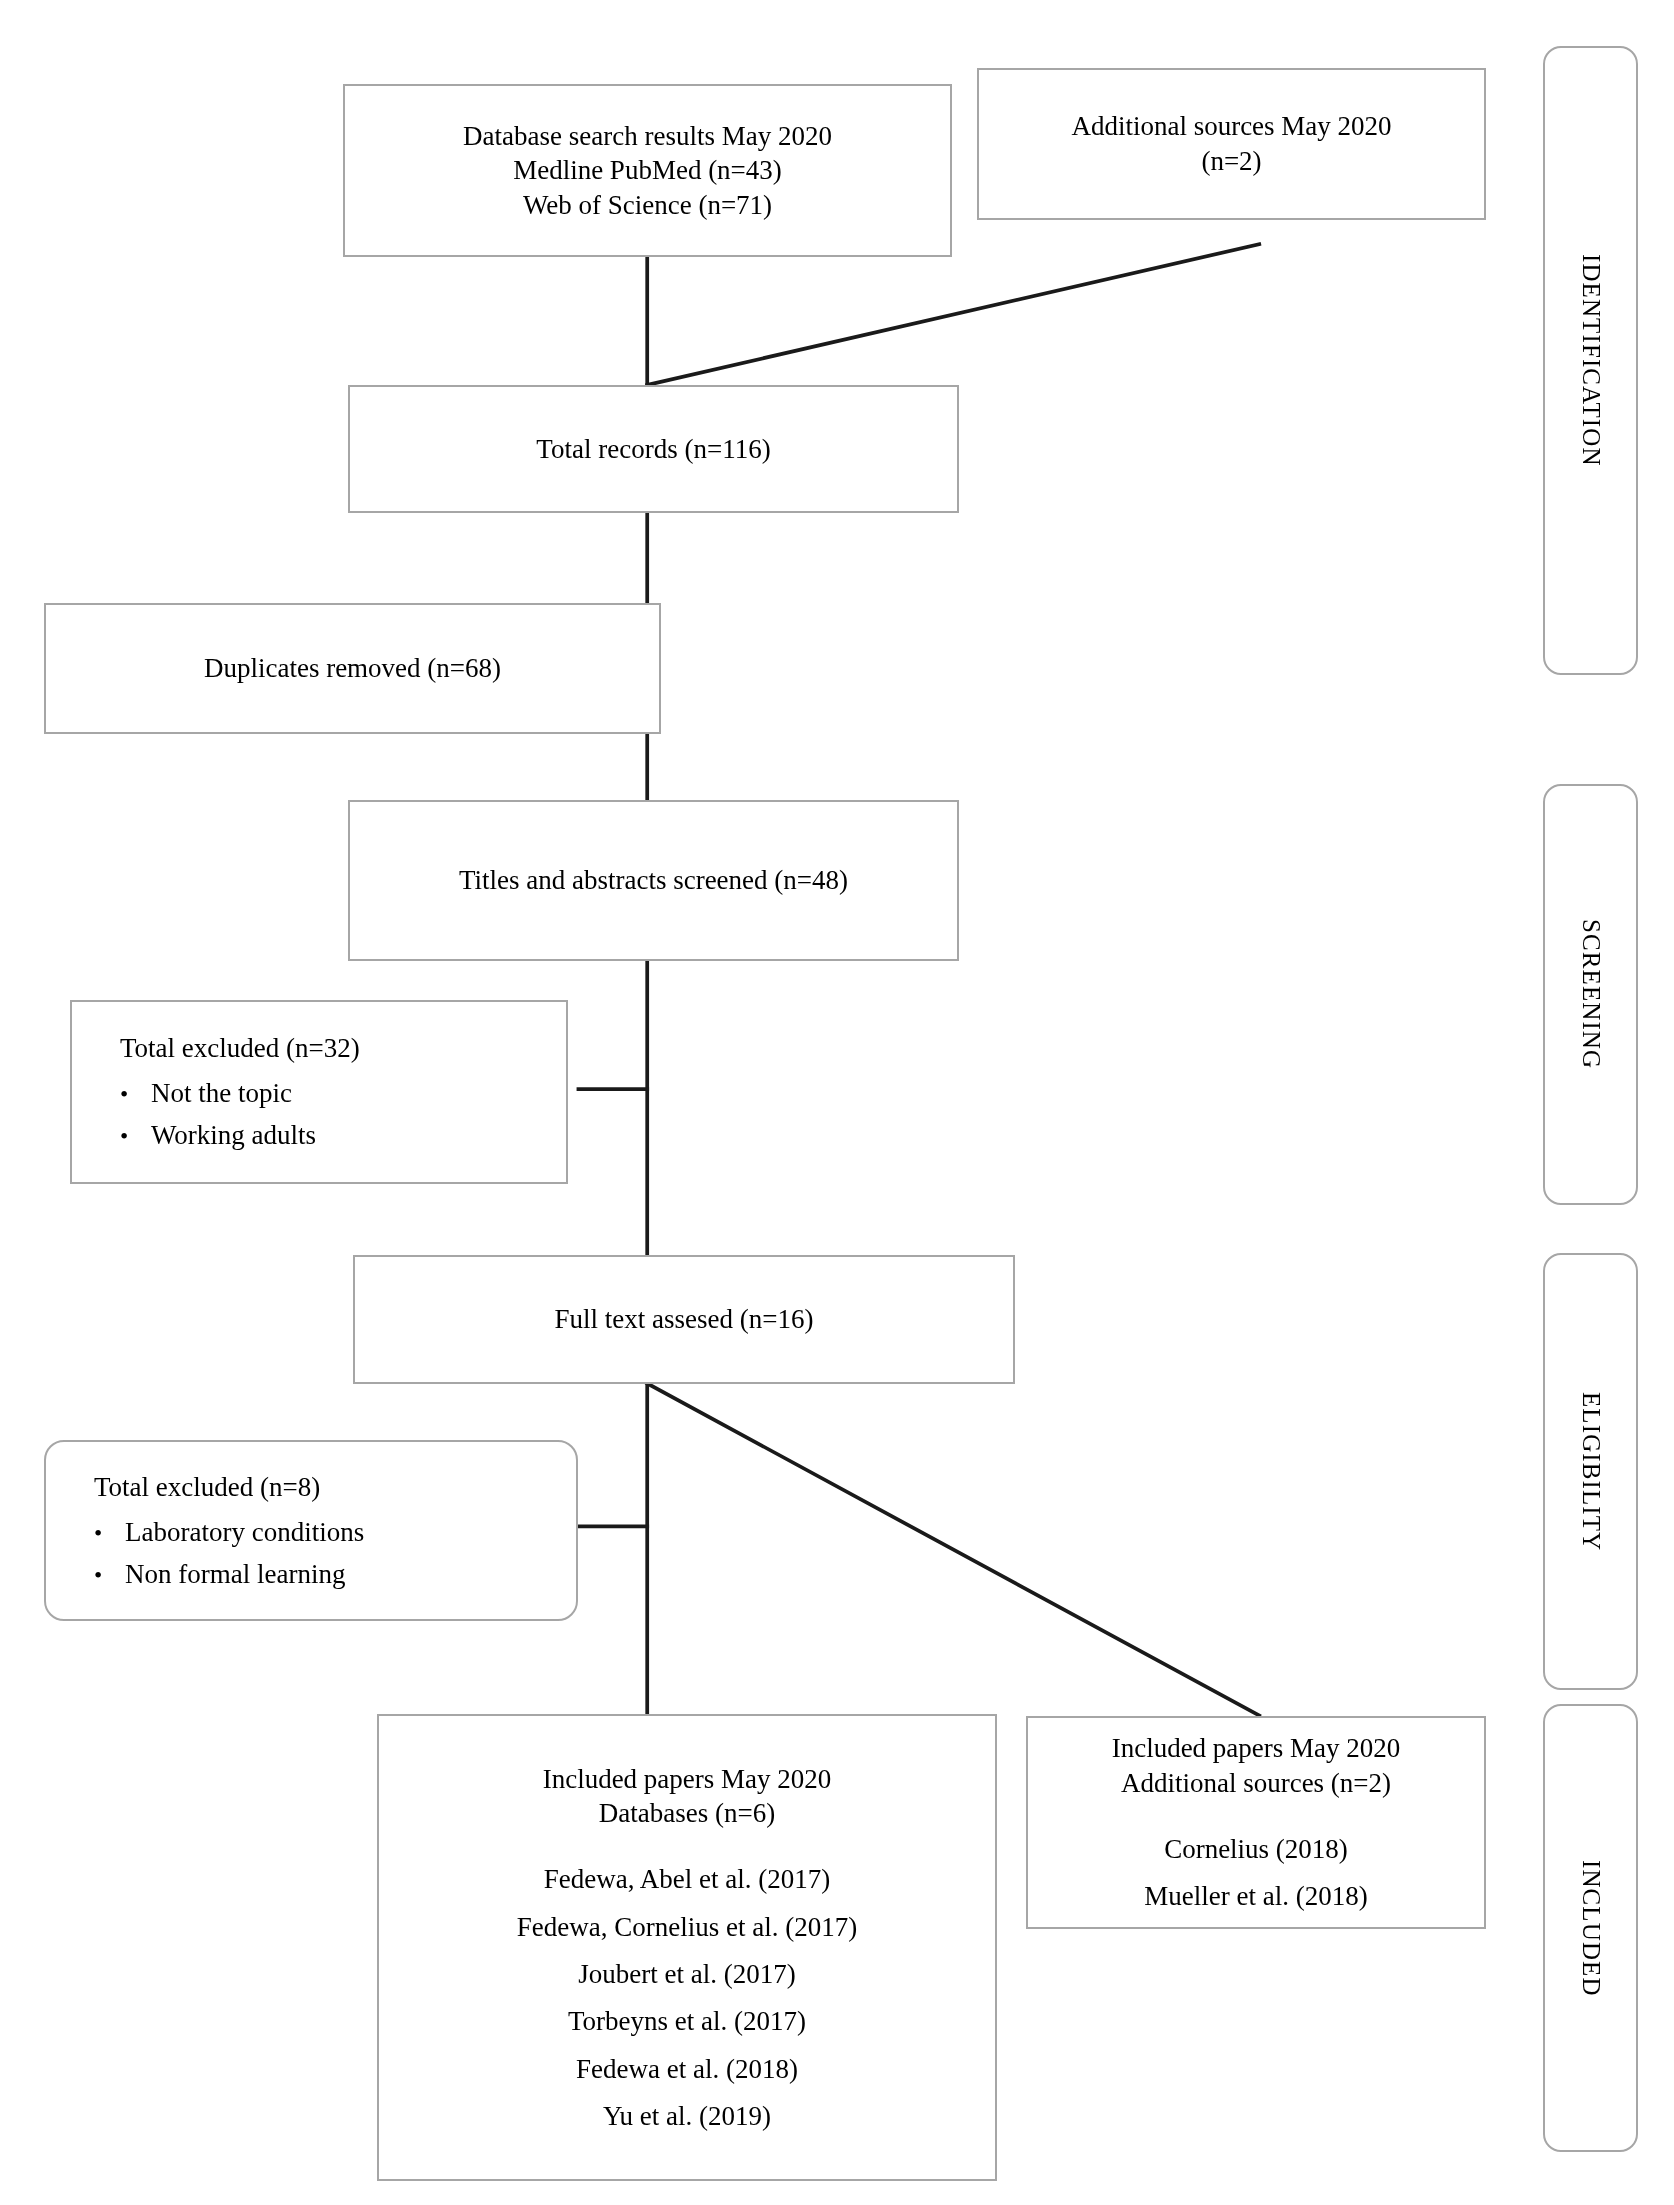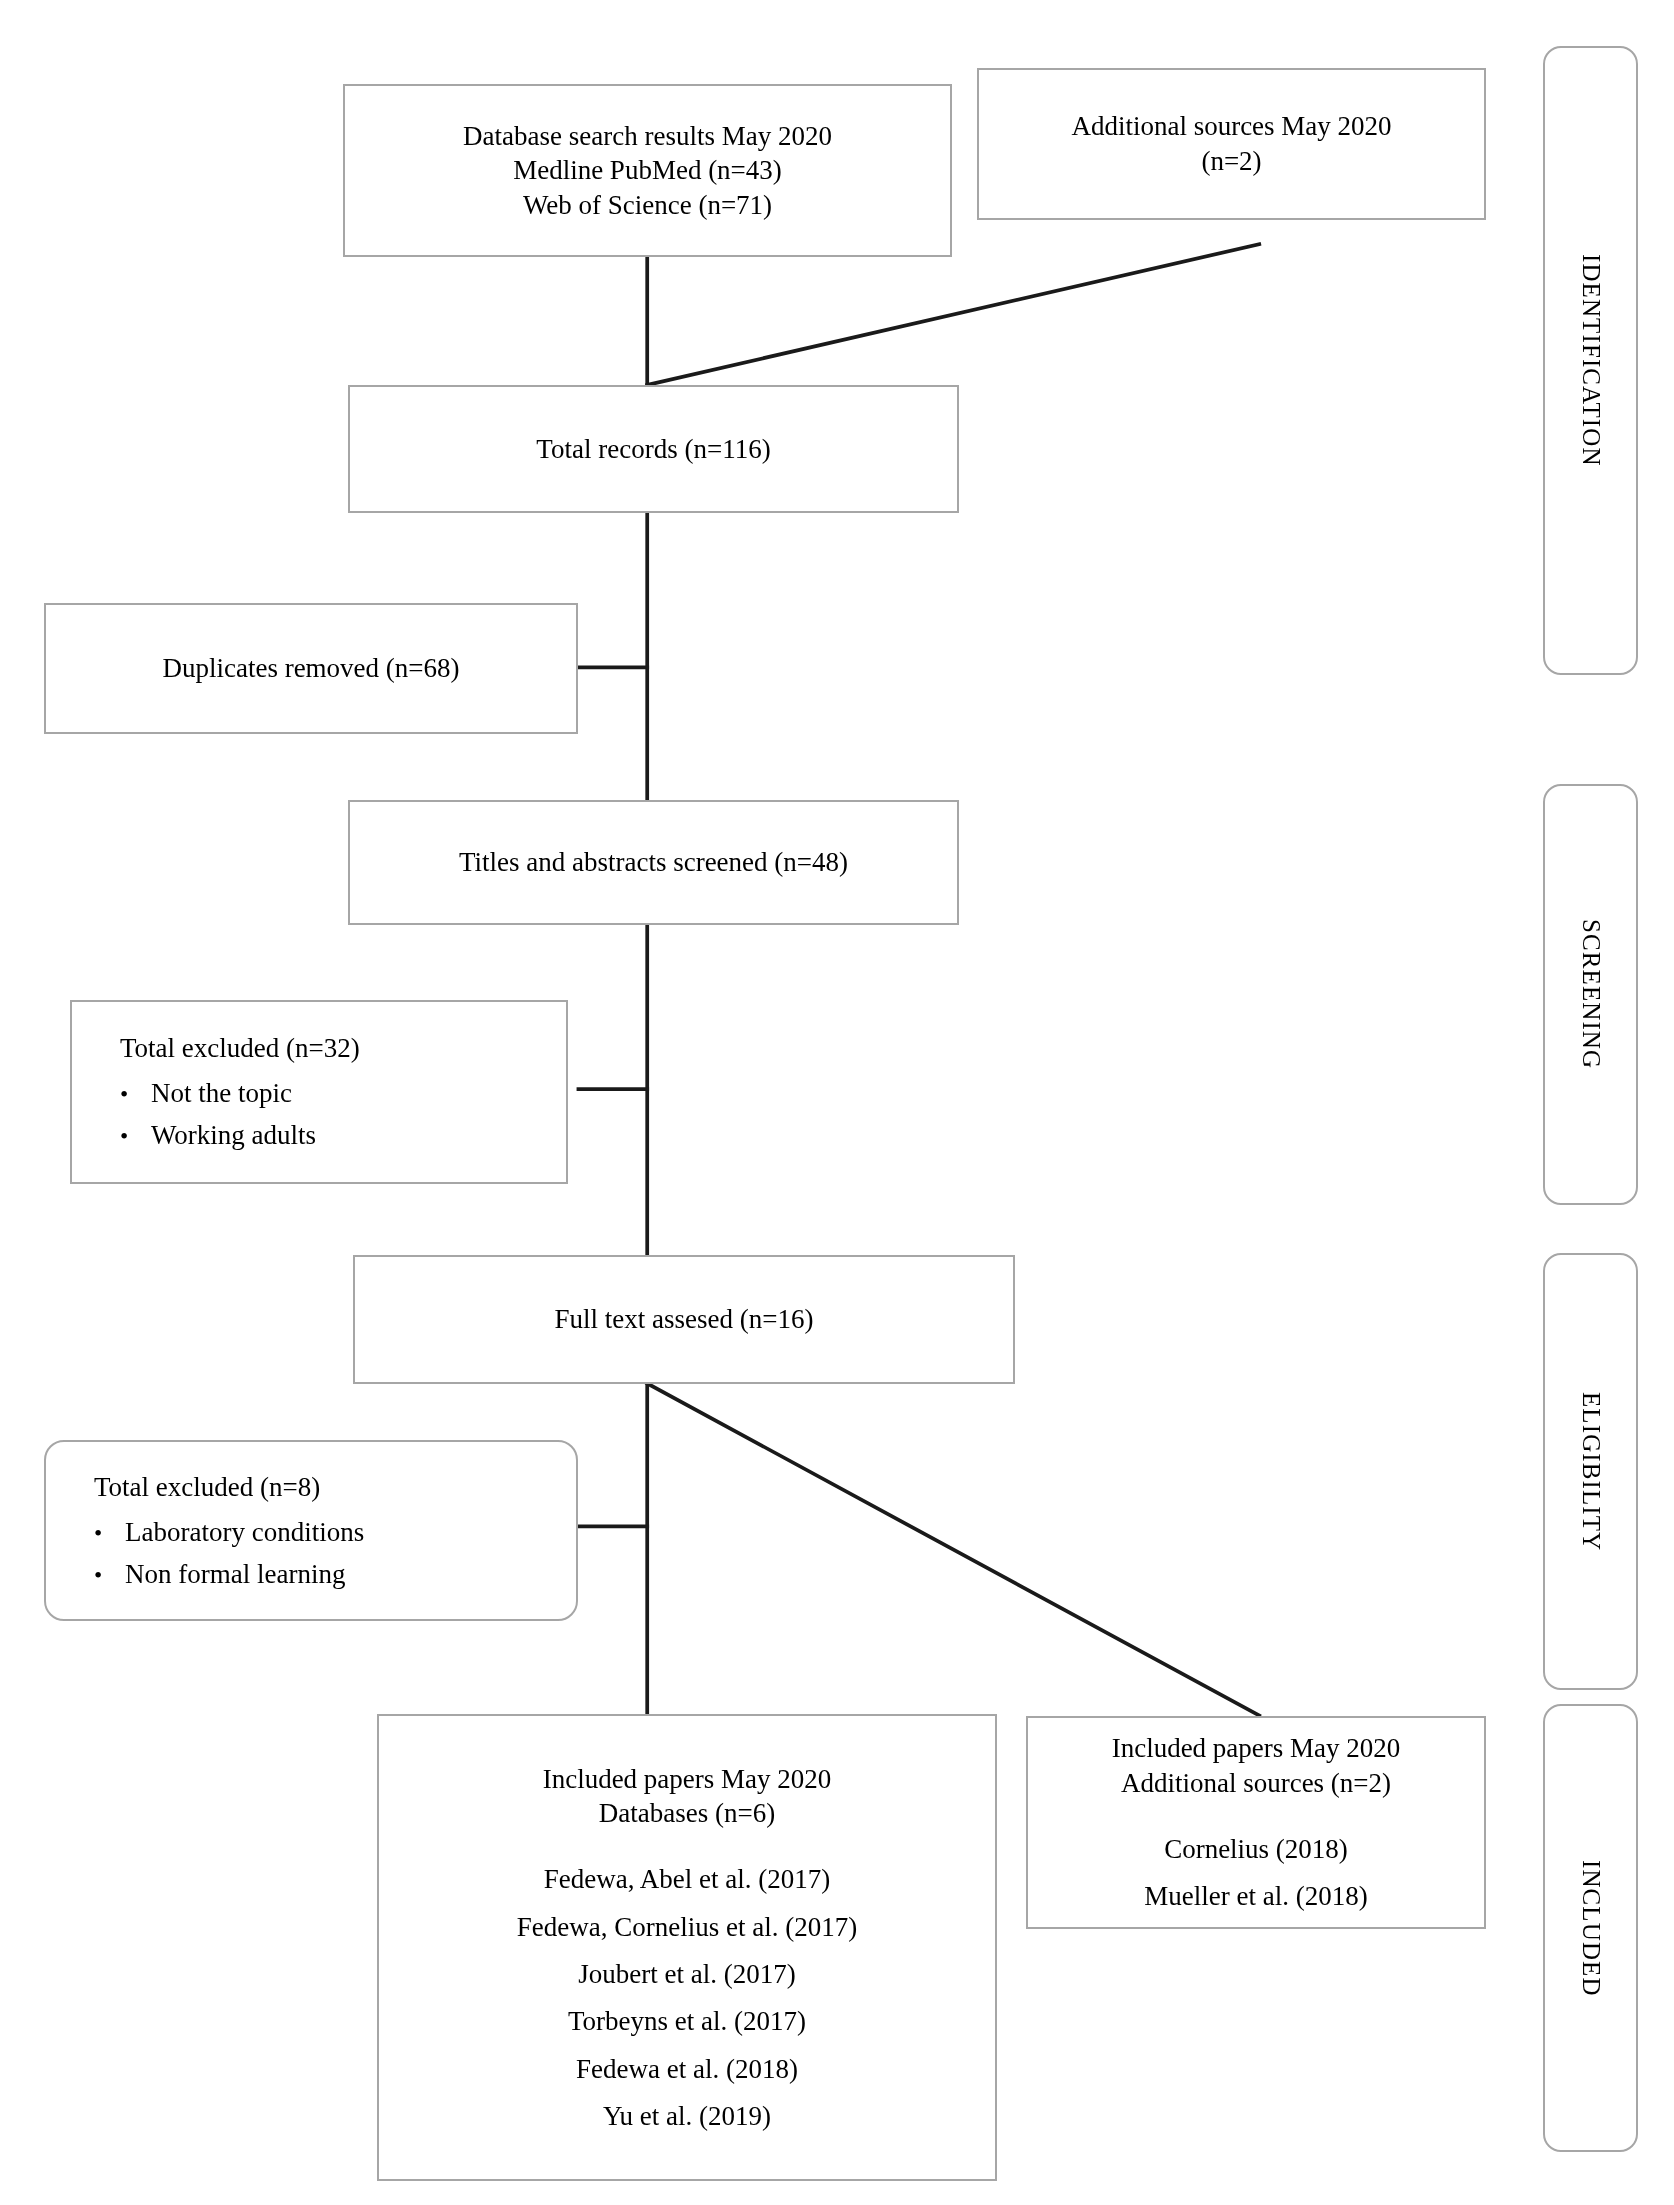--- a/index.html
+++ b/index.html
@@ -139,25 +139,25 @@
 
   <div class="fbox" style="left:977px; top:68px; width:509px; height:152px;">
     <span class="line">Additional sources May 2020</span>
     <span class="line">(n=2)</span>
   </div>
 
   <div class="fbox" style="left:348px; top:385px; width:611px; height:128px;">
     <span class="line">Total records (n=116)</span>
   </div>
 
-  <div class="fbox" style="left:44px; top:603px; width:534px; height:131px;">
+  <div class="fbox" style="left:44px; top:603px; width:617px; height:131px;">
     <span class="line">Duplicates removed (n=68)</span>
   </div>
 
-  <div class="fbox" style="left:348px; top:800px; width:611px; height:125px;">
+  <div class="fbox" style="left:348px; top:800px; width:611px; height:161px;">
     <span class="line">Titles and abstracts screened (n=48)</span>
   </div>
 
   <div class="fbox bulleted" style="left:44px; top:1000px; width:498px; height:184px;margin-left:26px;">
     <span class="head">Total excluded (n=32)</span>
     <ul class="bul-list">
       <li class="bul-item">
         <span class="bul-dot">•</span>
         <span>Not the topic</span>
       </li>

